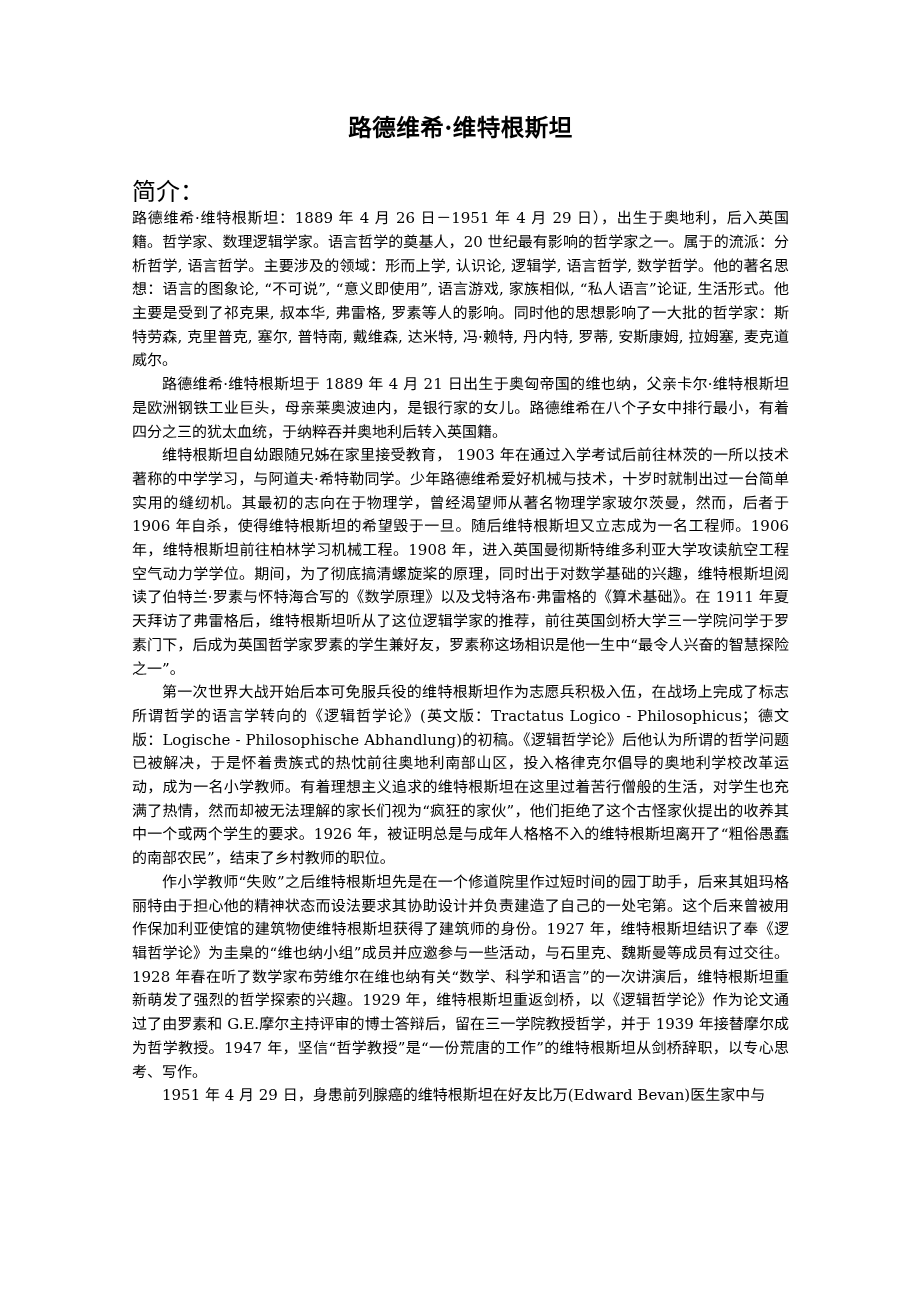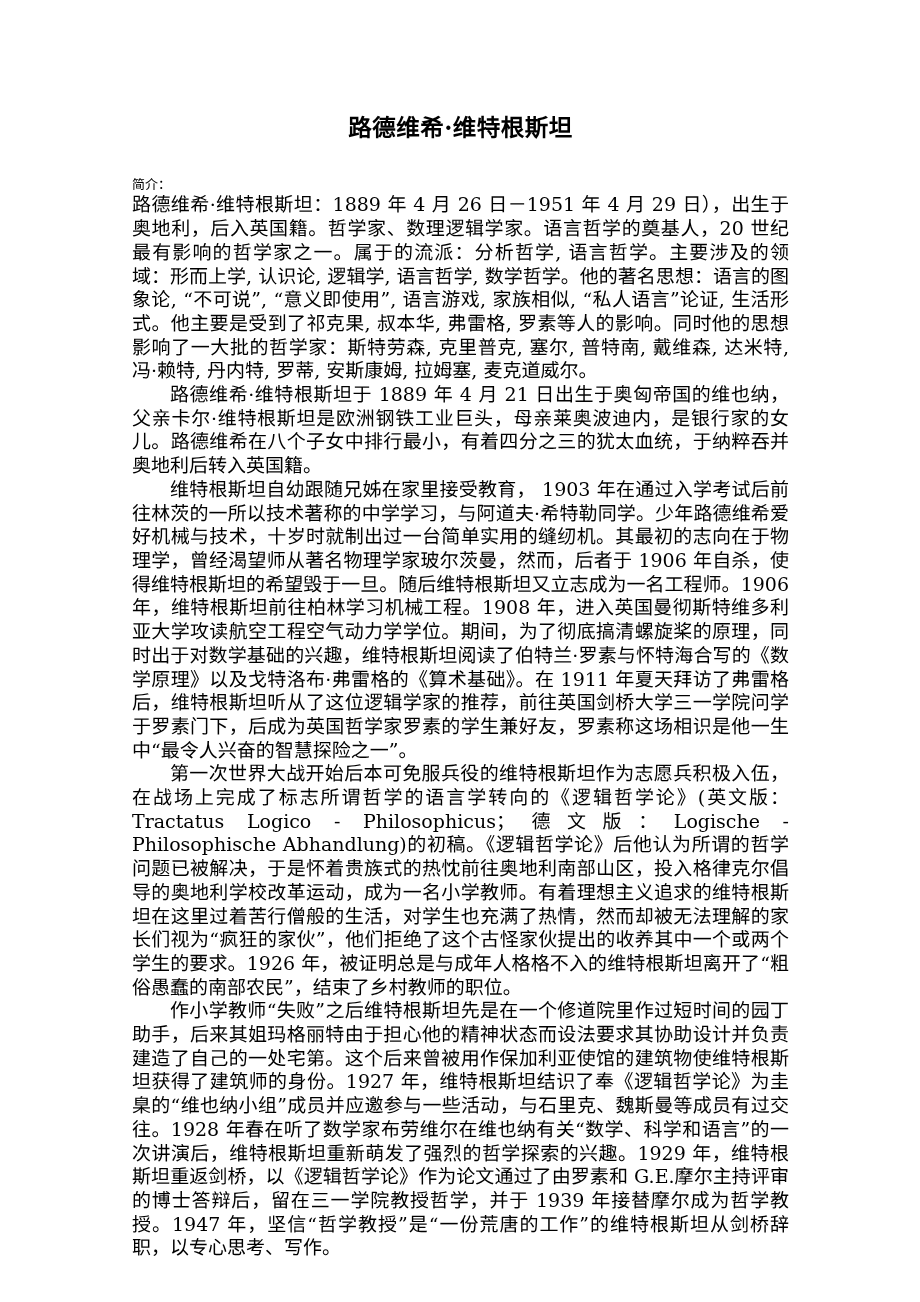--- a/index.html
+++ b/index.html
@@ -35,34 +35,34 @@
     font-size: 23.5px;
     line-height: 1.2;
     text-align: center;
     letter-spacing: 0.5px;
     margin: 0;
     padding-top: 114px;
   }
   .section-heading {
     font-family: "DejaVu Serif", "Liberation Serif", serif;
     font-weight: normal;
-    font-size: 13px;
+    font-size: 24px;
     line-height: 1.25;
     margin: 0;
     text-align: left;
   }
   .heading-intro {
     padding-top: 35px;
   }
   .heading-bio {
     padding-top: 18px;
   }
   p.body-text {
     font-family: "DejaVu Serif", "Liberation Serif", serif;
-    font-size: 19px;
+    font-size: 15px;
     line-height: 23.7px;
     text-align: justify;
     text-justify: inter-ideograph;
     margin: 0;
     word-break: break-word;
   }
   .para-gap-first {
     margin-top: 12px;
   }
   .para-indent {
@@ -86,15 +86,16 @@
 
 
     <p class="body-text para-indent bio-first">路德维希·维特根斯坦于 1889 年 4 月 21 日出生于奥匈帝国的维也纳，父亲卡尔·维特根斯坦是欧洲钢铁工业巨头，母亲莱奥波迪内，是银行家的女儿。路德维希在八个子女中排行最小，有着四分之三的犹太血统，于纳粹吞并奥地利后转入英国籍。</p>
 
     <p class="body-text para-indent">维特根斯坦自幼跟随兄姊在家里接受教育， 1903 年在通过入学考试后前往林茨的一所以技术著称的中学学习，与阿道夫·希特勒同学。少年路德维希爱好机械与技术，十岁时就制出过一台简单实用的缝纫机。其最初的志向在于物理学，曾经渴望师从著名物理学家玻尔茨曼，然而，后者于 1906 年自杀，使得维特根斯坦的希望毁于一旦。随后维特根斯坦又立志成为一名工程师。1906 年，维特根斯坦前往柏林学习机械工程。1908 年，进入英国曼彻斯特维多利亚大学攻读航空工程空气动力学学位。期间，为了彻底搞清螺旋桨的原理，同时出于对数学基础的兴趣，维特根斯坦阅读了伯特兰·罗素与怀特海合写的《数学原理》以及戈特洛布·弗雷格的《算术基础》。在 1911 年夏天拜访了弗雷格后，维特根斯坦听从了这位逻辑学家的推荐，前往英国剑桥大学三一学院问学于罗素门下，后成为英国哲学家罗素的学生兼好友，罗素称这场相识是他一生中“最令人兴奋的智慧探险之一”。</p>
 
     <p class="body-text para-indent">第一次世界大战开始后本可免服兵役的维特根斯坦作为志愿兵积极入伍，在战场上完成了标志所谓哲学的语言学转向的《逻辑哲学论》(英文版：Tractatus Logico - Philosophicus；德文版：Logische - Philosophische Abhandlung)的初稿。《逻辑哲学论》后他认为所谓的哲学问题已被解决，于是怀着贵族式的热忱前往奥地利南部山区，投入格律克尔倡导的奥地利学校改革运动，成为一名小学教师。有着理想主义追求的维特根斯坦在这里过着苦行僧般的生活，对学生也充满了热情，然而却被无法理解的家长们视为“疯狂的家伙”，他们拒绝了这个古怪家伙提出的收养其中一个或两个学生的要求。1926 年，被证明总是与成年人格格不入的维特根斯坦离开了“粗俗愚蠢的南部农民”，结束了乡村教师的职位。</p>
 
     <p class="body-text para-indent">作小学教师“失败”之后维特根斯坦先是在一个修道院里作过短时间的园丁助手，后来其姐玛格丽特由于担心他的精神状态而设法要求其协助设计并负责建造了自己的一处宅第。这个后来曾被用作保加利亚使馆的建筑物使维特根斯坦获得了建筑师的身份。1927 年，维特根斯坦结识了奉《逻辑哲学论》为圭臬的“维也纳小组”成员并应邀参与一些活动，与石里克、魏斯曼等成员有过交往。1928 年春在听了数学家布劳维尔在维也纳有关“数学、科学和语言”的一次讲演后，维特根斯坦重新萌发了强烈的哲学探索的兴趣。1929 年，维特根斯坦重返剑桥，以《逻辑哲学论》作为论文通过了由罗素和 G.E.摩尔主持评审的博士答辩后，留在三一学院教授哲学，并于 1939 年接替摩尔成为哲学教授。1947 年，坚信“哲学教授”是“一份荒唐的工作”的维特根斯坦从剑桥辞职，以专心思考、写作。</p>
 
+    <p class="body-text para-indent">1951 年 4 月 29 日，身患前列腺癌的维特根斯坦在好友比万(Edward Bevan)医生家中与</p>
 
   </div>
 </div>
 
 </body></html>

